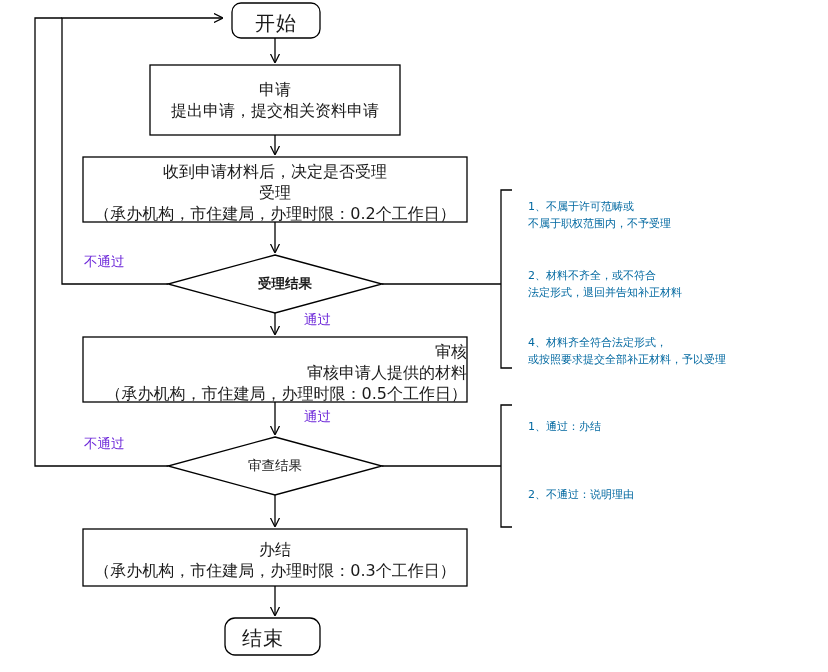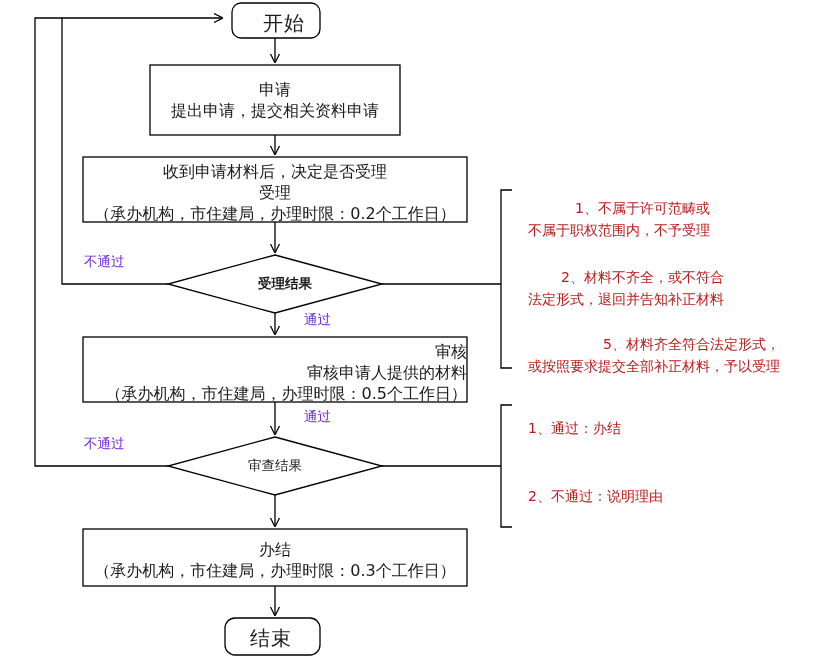--- a/index.html
+++ b/index.html
@@ -26,41 +26,39 @@
     position: absolute;
     text-align: center;
     color: #1a1a1a;
     line-height: 1.32;
     white-space: nowrap;
     pointer-events: none;
   }
   .terminator-label {
     font-size: 20px;
     letter-spacing: 1px;
-    padding-left: 8px;
   }
   .process-label {
     font-size: 16px;
   }
   .decision-label {
     font-size: 13.5px;
   }
   .edge-label {
     position: absolute;
     font-size: 13.5px;
     color: #6d28d9;
     white-space: nowrap;
   }
   .note-block {
     position: absolute;
-    font-size: 14px;
-    color: #b91c1c;
+    font-size: 11px;
+    color: #0369a1;
     line-height: 1.55;
     white-space: nowrap;
-    text-align: right;
   }
   .note-line { display: block; }
 </style>
 </head>
 <body>
 
 <div id="canvas">
 
   <svg id="flow-svg" viewBox="0 0 828 672" xmlns="http://www.w3.org/2000/svg">
     <defs>
@@ -142,21 +140,21 @@
     <span class="note-line">1、不属于许可范畴或</span>
     <span class="note-line">不属于职权范围内，不予受理</span>
   </div>
 
   <div class="note-block" style="left:528px; top:267px;">
     <span class="note-line">2、材料不齐全，或不符合</span>
     <span class="note-line">法定形式，退回并告知补正材料</span>
   </div>
 
   <div class="note-block" style="left:528px; top:334px;">
-    <span class="note-line">5、材料齐全符合法定形式，</span>
+    <span class="note-line">4、材料齐全符合法定形式，</span>
     <span class="note-line">或按照要求提交全部补正材料，予以受理</span>
   </div>
 
   <div class="note-block" style="left:528px; top:418px;">
     <span class="note-line">1、通过：办结</span>
   </div>
 
   <div class="note-block" style="left:528px; top:486px;">
     <span class="note-line">2、不通过：说明理由</span>
   </div>

